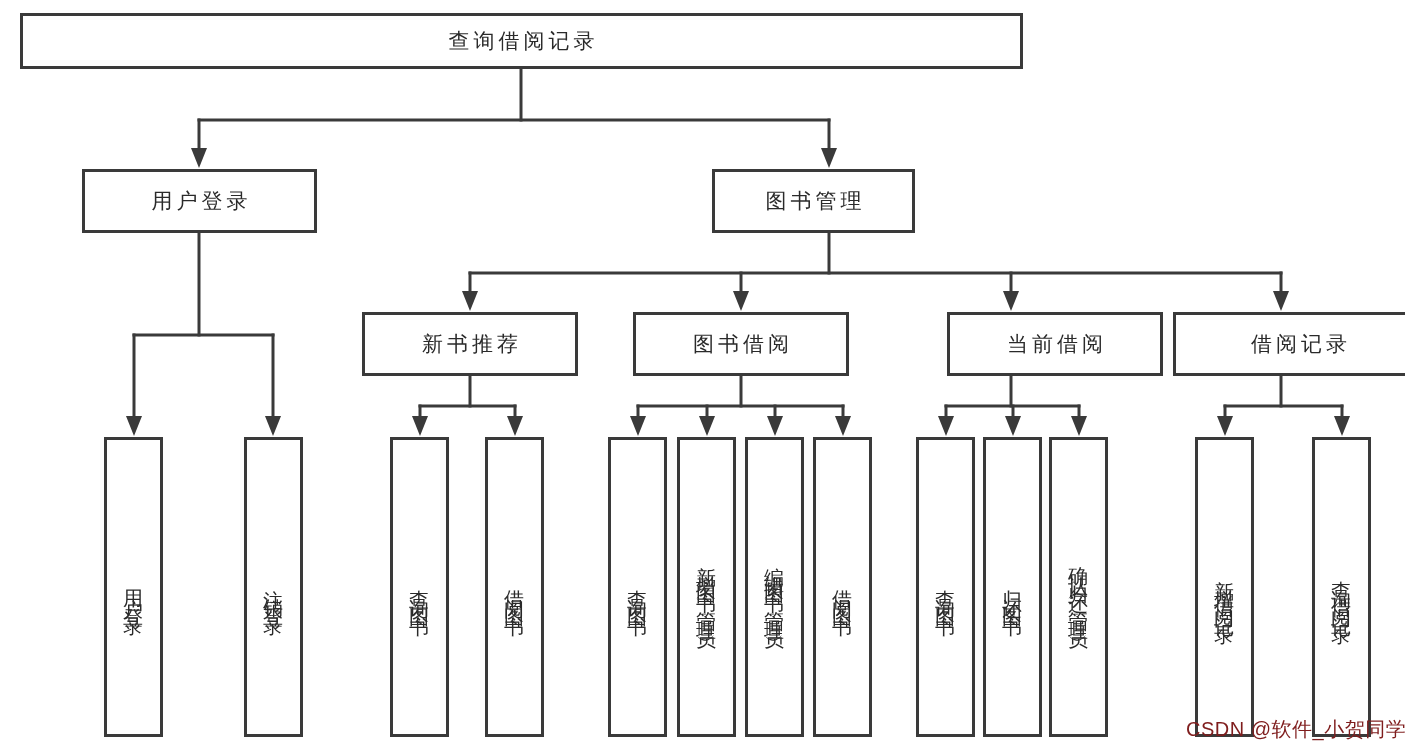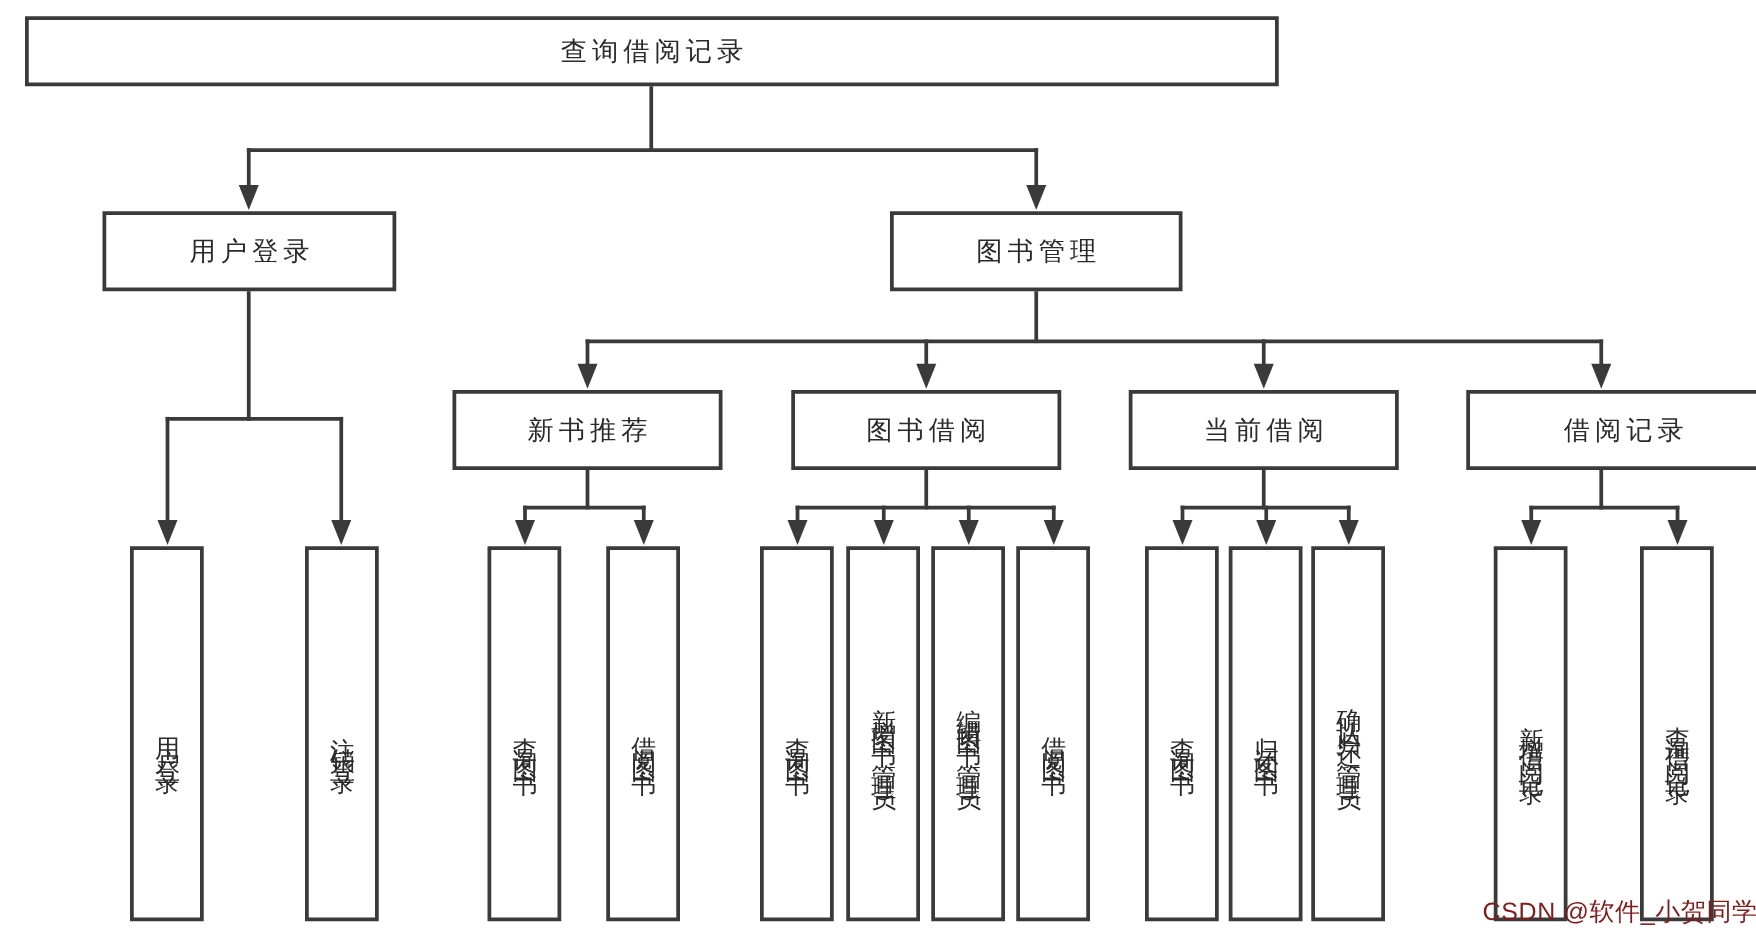--- a/index.html
+++ b/index.html
@@ -40,25 +40,25 @@
     color: #2a2a2a;
     letter-spacing: 9px;
     padding-top: 9px;
     line-height: 1;
     white-space: nowrap;
   }
   
   #box-root   { left: 20px;  top: 13px;  width: 1003px; height: 56px; }
   
   #box-user-login { left: 82px;  top: 169px; width: 235px; height: 64px; }
-  #box-book-mgmt  { left: 712px; top: 169px; width: 234px; height: 64px; }
+  #box-book-mgmt  { left: 712px; top: 169px; width: 203px; height: 64px; }
   
   #box-l3-recommend { left: 362px;  top: 312px; width: 216px; height: 64px; }
   #box-l3-borrow    { left: 633px;  top: 312px; width: 216px; height: 64px; }
-  #box-l3-current   { left: 903px;  top: 312px; width: 216px; height: 64px; }
+  #box-l3-current   { left: 947px;  top: 312px; width: 216px; height: 64px; }
   #box-l3-records   { left: 1173px; top: 312px; width: 252px; height: 64px; align-items: center; }
   
   .leaf { top: 437px; height: 300px; width: 59px; }
   #box-u1 { left: 104px; }
   #box-u2 { left: 244px; }
   #box-n1 { left: 390px; }
   #box-n2 { left: 485px; }
   #box-b1 { left: 608px; }
   #box-b2 { left: 677px; }
   #box-b3 { left: 745px; }

